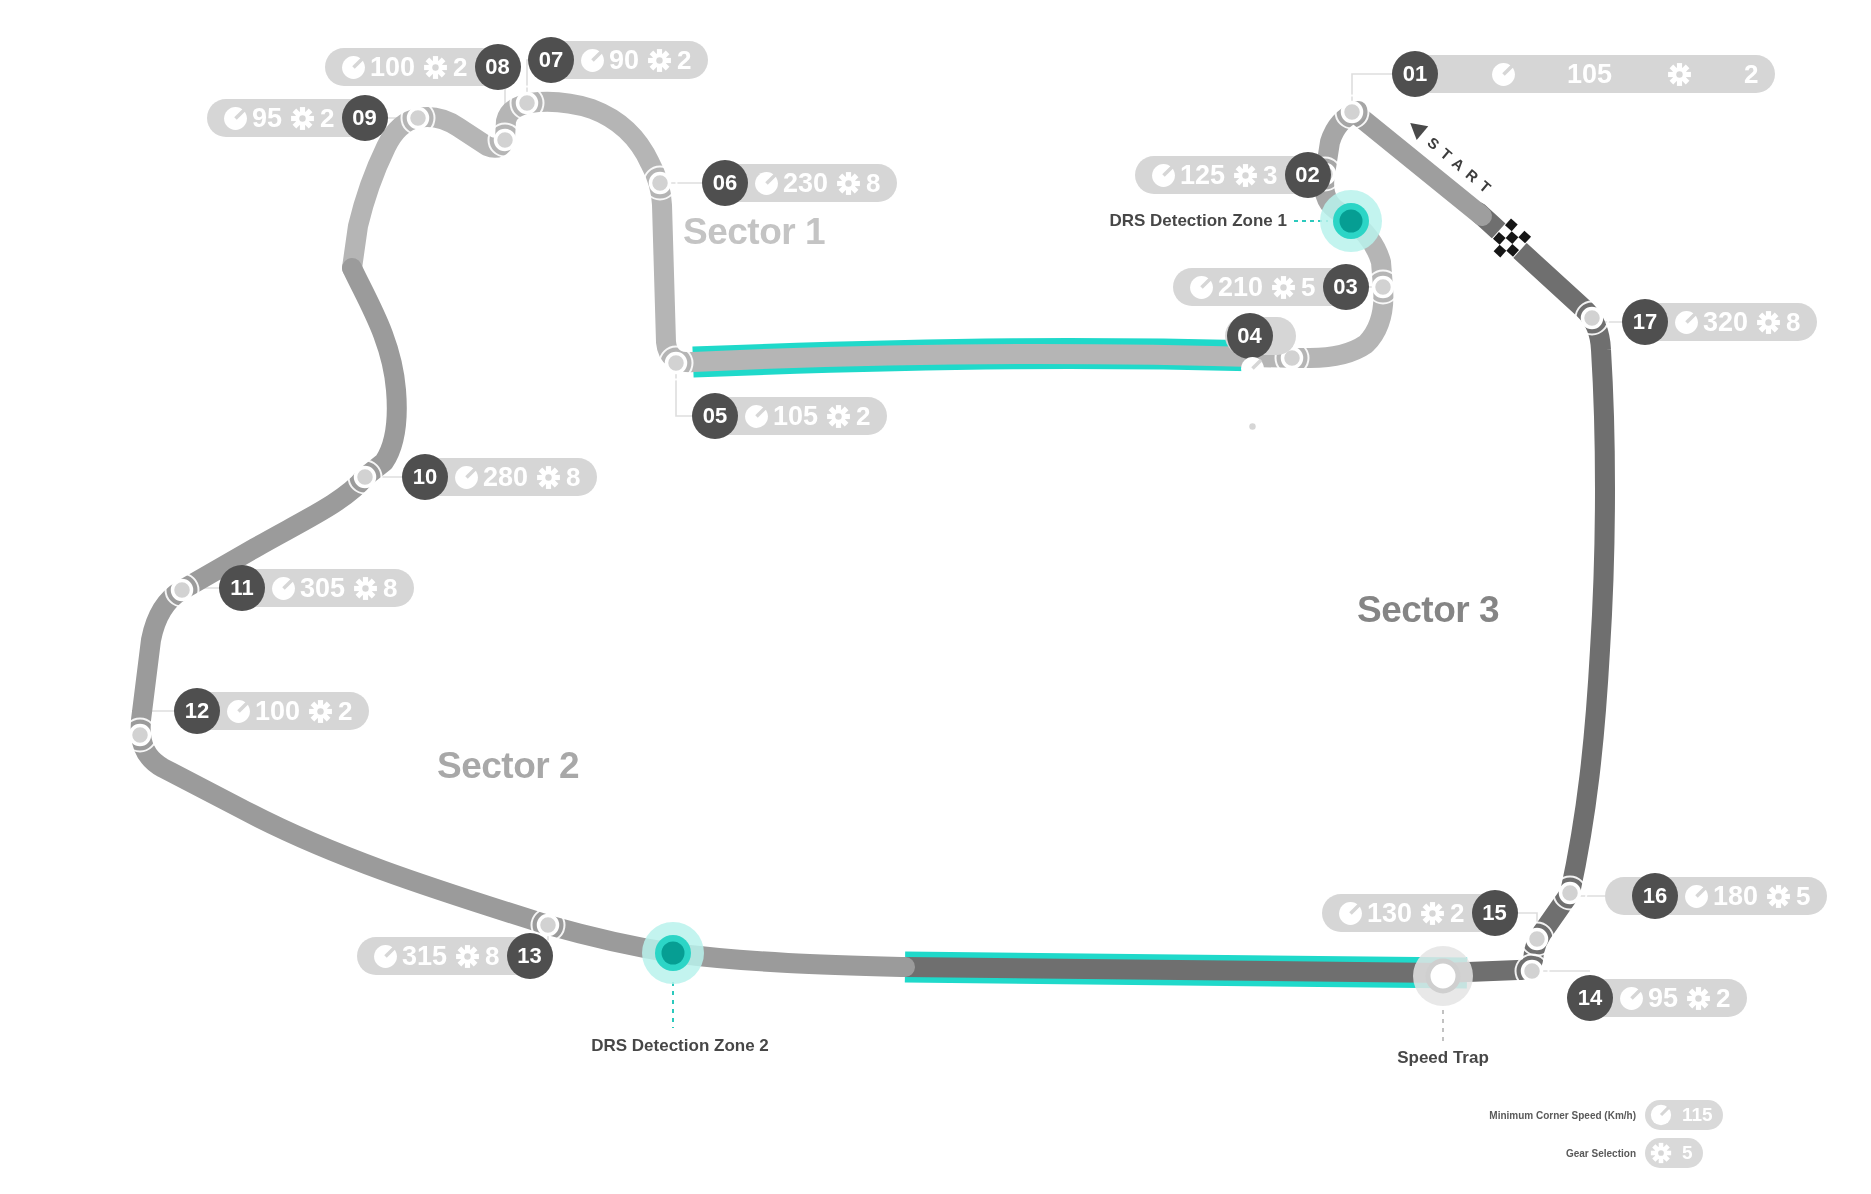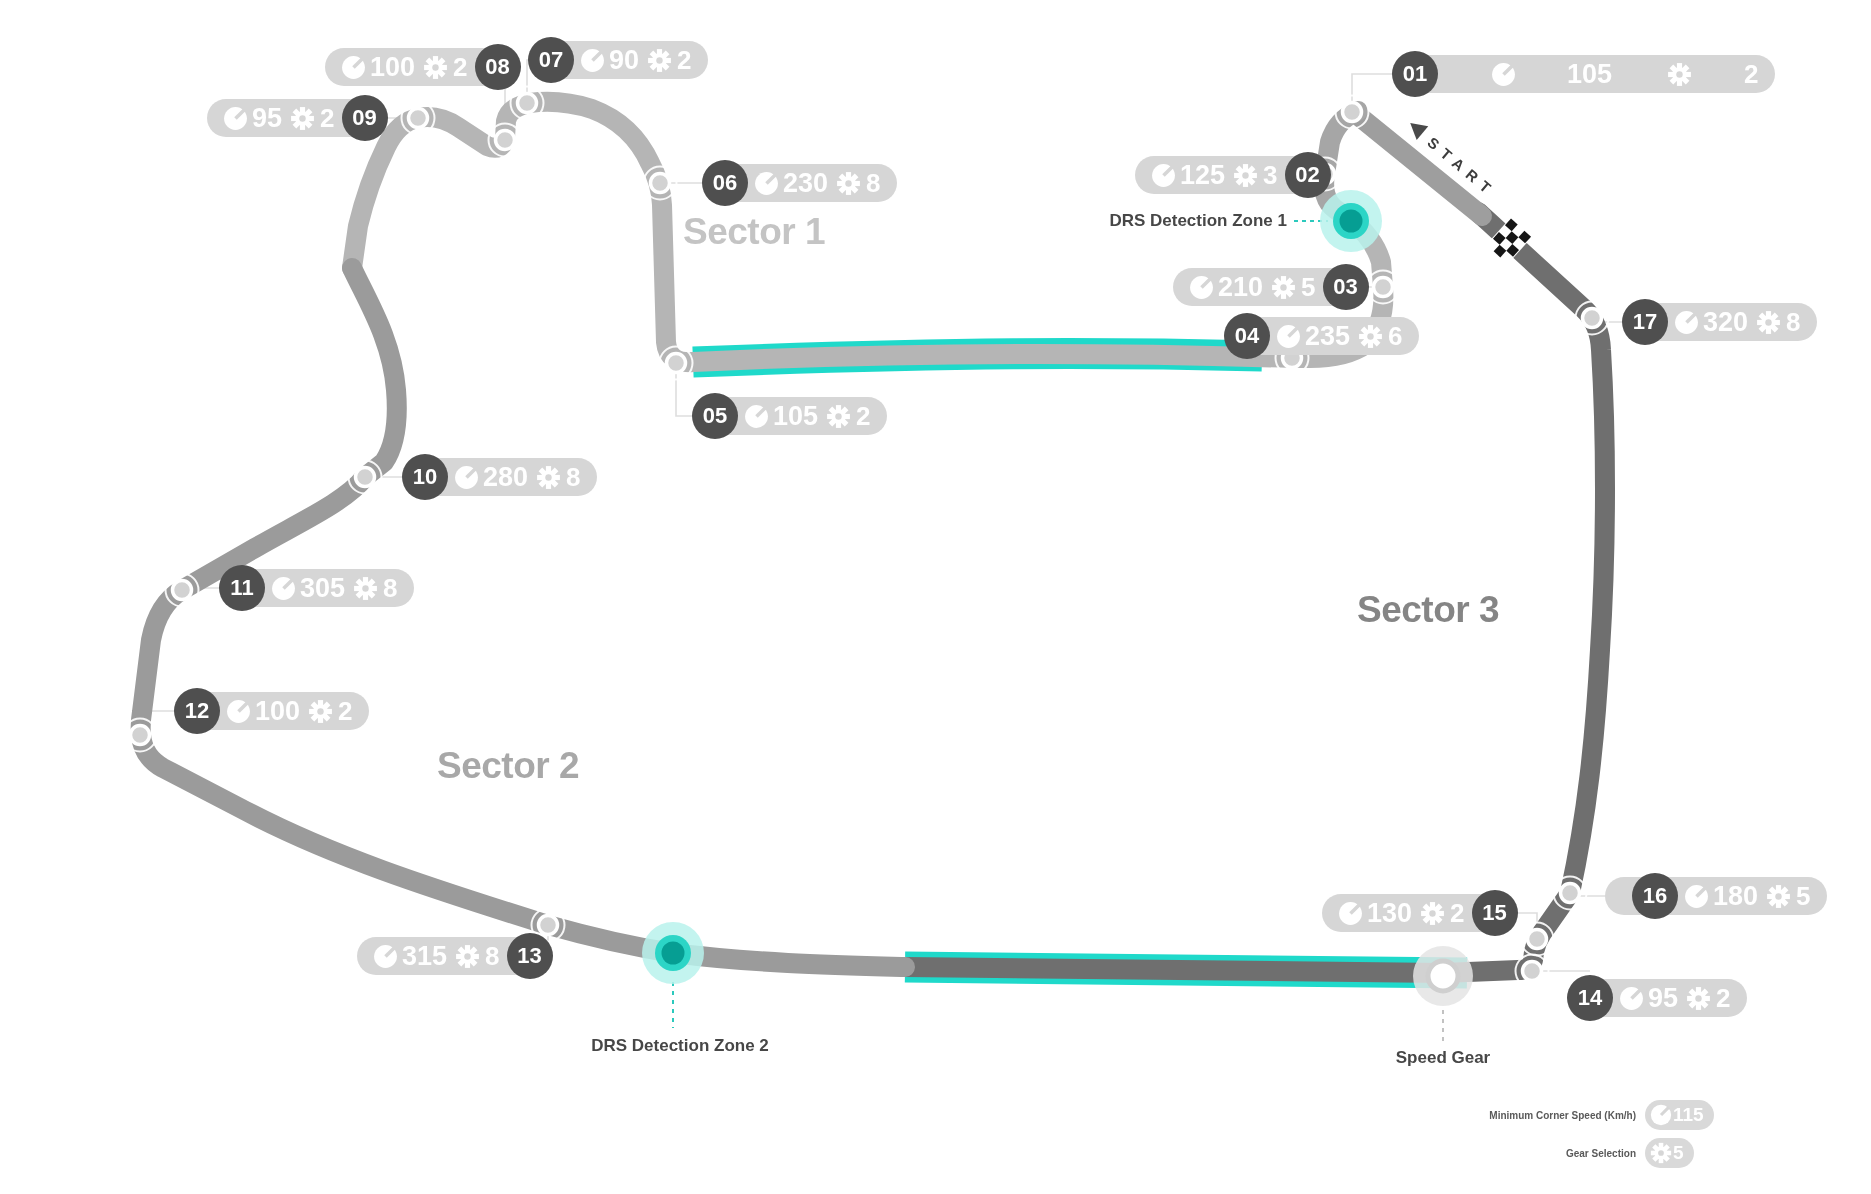--- a/index.html
+++ b/index.html
@@ -43,21 +43,21 @@
          display:flex;align-items:center;gap:10px;}
   .start .tri{width:0;height:0;border-top:9px solid transparent;border-bottom:9px solid transparent;
               border-right:16px solid #4a4a4a;}
   .start .txt{font-size:15px;font-weight:bold;letter-spacing:7px;color:#3d3d3d;}
 
   
   .legend{position:absolute;left:1196px;top:1100px;display:grid;grid-template-columns:440px 80px;
           column-gap:9px;row-gap:8px;align-items:center;}
   .legend .ltext{font-size:10px;font-weight:bold;color:#5a5a5a;text-align:right;}
   .lpill{display:inline-flex;align-items:center;height:30px;border-radius:15px;background:#d9d9d9;
-         color:#fff;font-weight:bold;font-size:19px;padding:0 10px 0 4px;gap:0;justify-self:start;}
+         color:#fff;font-weight:bold;font-size:19px;padding:0 10px 0 4px;gap:9px;justify-self:start;}
   .lpill .icon{width:24px;height:24px;}
 </style>
 </head>
 <body>
 
 <div class="stage">
 
   <svg width="1871" height="1194" viewBox="0 0 1871 1194">
     <defs>
       <symbol id="sym-speedo" viewBox="-13 -13 26 26">
@@ -182,21 +182,21 @@
       <circle cx="1443" cy="976" r="15" fill="#ffffff" stroke="#cfcfcf" stroke-width="5"></circle>
     </g>
   </svg>
 
   <div class="sector-label s1">Sector 1</div>
   <div class="sector-label s2">Sector 2</div>
   <div class="sector-label s3">Sector 3</div>
 
   <div class="annot drs1">DRS Detection Zone 1</div>
   <div class="annot drs2">DRS Detection Zone 2</div>
-  <div class="annot trap">Speed Gear</div>
+  <div class="annot trap">Speed Trap</div>
 
   <div class="start">
     <span class="tri"></span>
     <span class="txt">START</span>
   </div>
 
   <div class="legend">
     <div class="ltext">Minimum Corner Speed (Km/h)</div>
     <div class="lpill">
       <span class="icon">
@@ -256,21 +256,21 @@
           </svg>
         </span>
     <span class="speed">210</span>
     <span class="icon">
           <svg>
             <use href="#sym-gear"></use>
           </svg>
         </span>
     <span class="gearnum">5</span>
   </div>
-      <div class="corner left" style="left: 1225px; top: 317px;">
+      <div class="corner left" style="left: 1225px; top: 317px; flex-direction: column;">
     <span class="num">04</span>
     <span class="icon">
           <svg>
             <use href="#sym-speedo"></use>
           </svg>
         </span>
     <span class="speed">235</span>
     <span class="icon">
           <svg>
             <use href="#sym-gear"></use>

